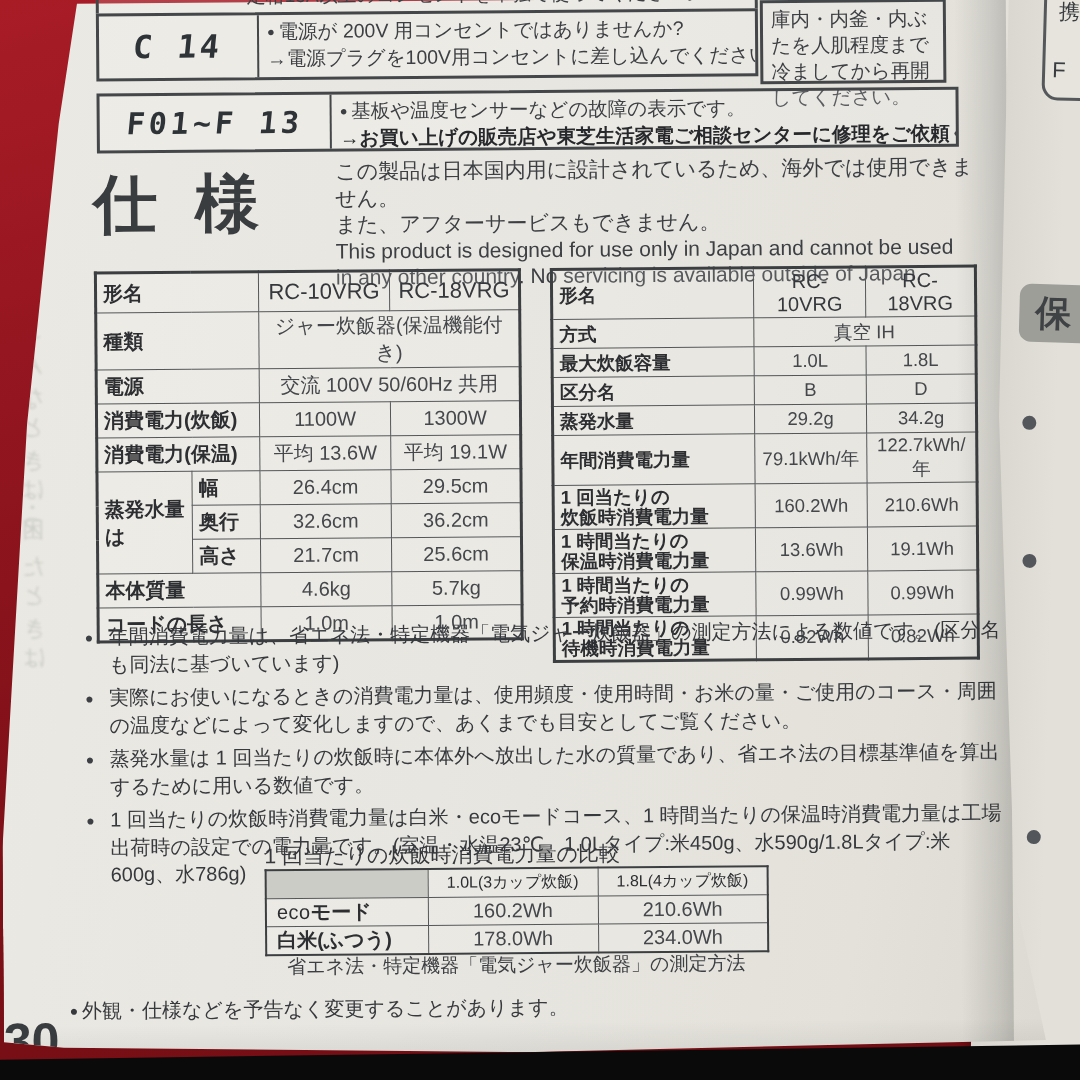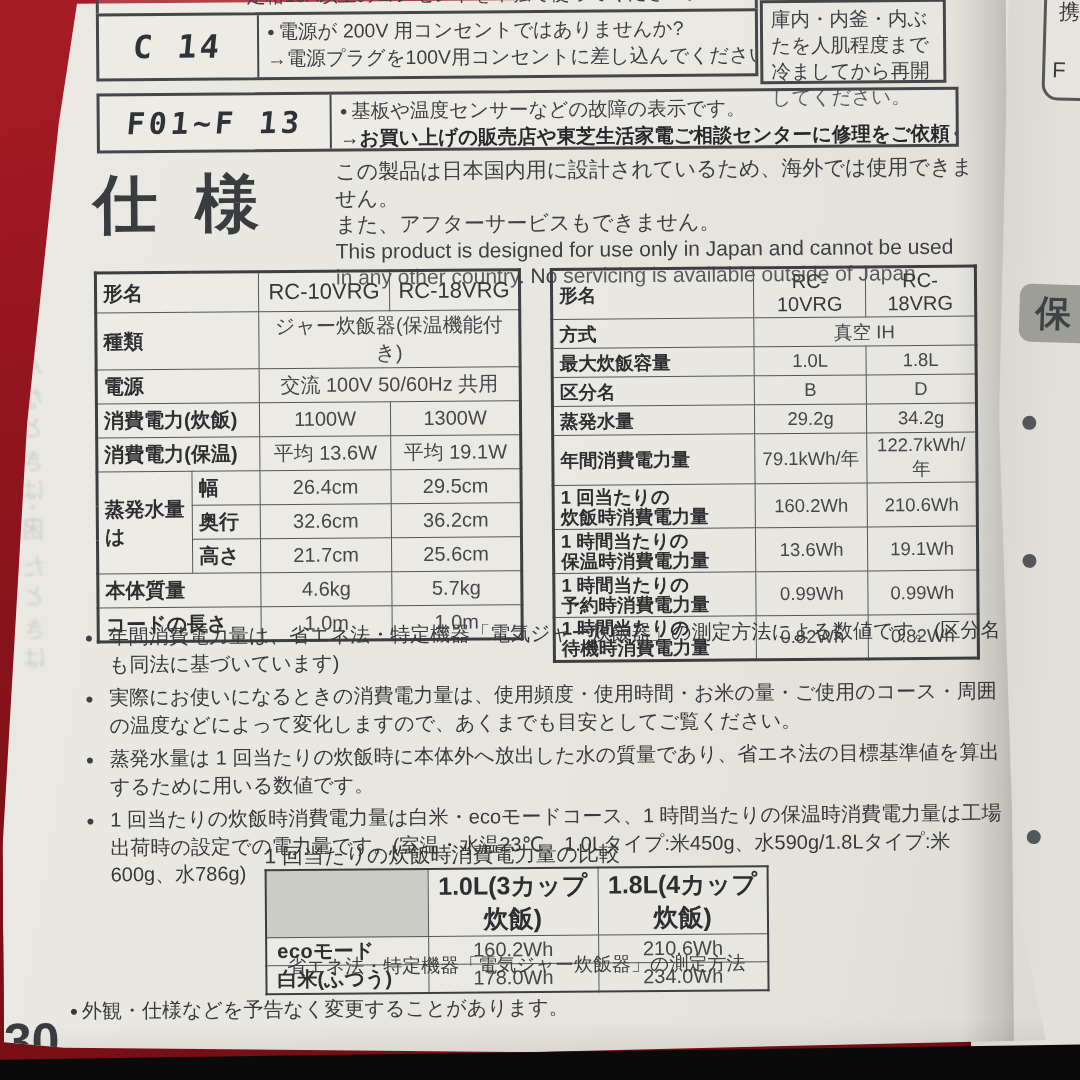--- a/index.html
+++ b/index.html
@@ -70,24 +70,24 @@
   
   .notes{position:absolute;left:84px;top:620px;width:916px;font-size:20px;line-height:27.5px;color:#36393d;}
   .notes .n{position:relative;padding-left:24px;margin-bottom:6px;}
   .notes .n::before{content:"●";position:absolute;left:0;top:1px;font-size:14px;color:#3c3f43;}
   
   .cmp-title{position:absolute;left:262px;top:840px;font-size:21px;color:#34373b;font-weight:500;}
   table.cmp{position:absolute;left:262px;top:867px;width:502px;border-collapse:collapse;
     border:2.5px solid #3c3f42;table-layout:fixed;background:rgba(255,255,255,.14);font-size:20px;}
   table.cmp td{border:1.6px solid #54575a;height:28px;padding:0 4px;box-sizing:border-box;}
   table.cmp td.shade{background:#ccccc6;}
-  table.cmp td.head{text-align:center;font-weight:bold;color:#2c2e31;font-size:25px;}
+  table.cmp td.head{text-align:center;font-weight:normal;color:#2c2e31;font-size:16px;}
   table.cmp td.rl{font-weight:bold;color:#2c2e31;padding-left:10px;}
   table.cmp td.rv{color:#44474b;text-align:center;}
-  .eco{font-weight:700;letter-spacing:.5px;}
+  .eco{font-weight:400;letter-spacing:.5px;}
   .cmp-caption{position:absolute;left:262px;top:952px;width:502px;text-align:center;font-size:19px;color:#3c3f43;}
   
   .final-note{position:absolute;left:66px;top:994px;font-size:20px;color:#36393d;}
   .final-note::before{content:"● ";font-size:14px;vertical-align:2px;}
   .page-num{position:absolute;left:0px;top:1008px;font-size:50px;font-weight:bold;color:#3a3d40;}
 </style>
 </head>
 <body>
 
 <div class="photo">

